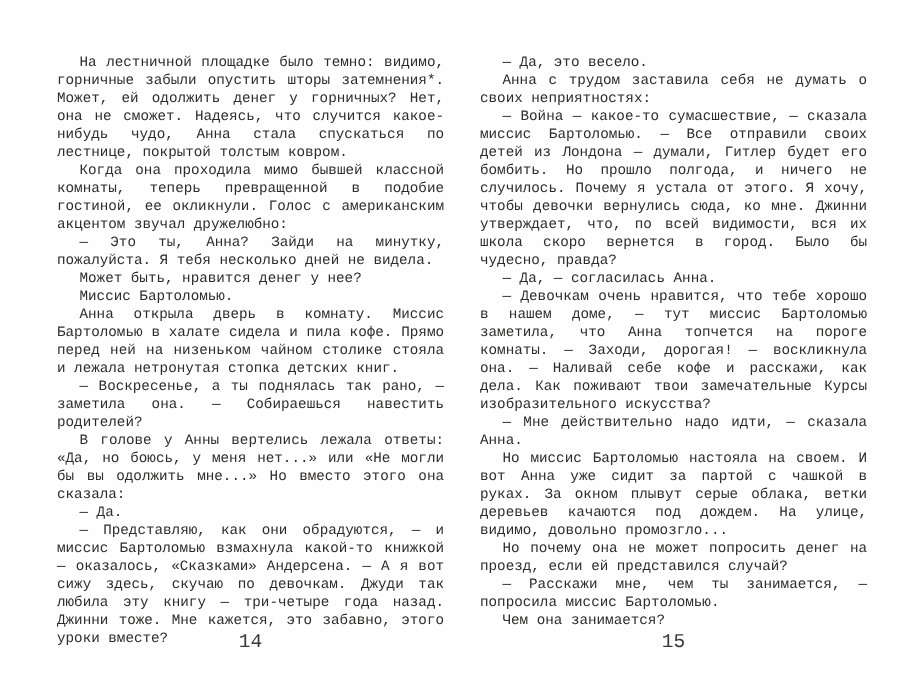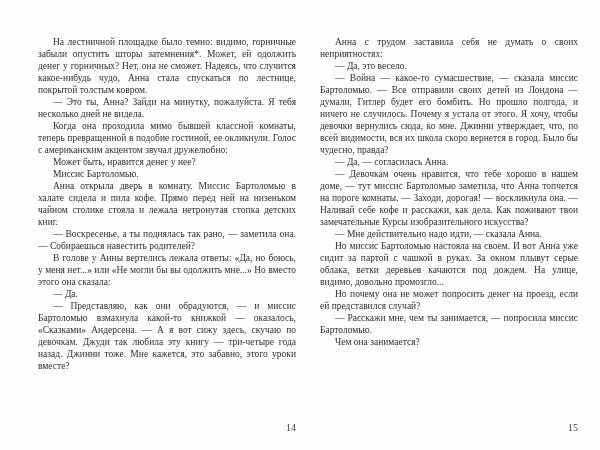--- a/index.html
+++ b/index.html
@@ -24,32 +24,33 @@
     background: #fefefe;
   }
   .page {
     position: relative;
     flex: 1;
     min-width: 0;
     height: 414px;
     font-size: 9.5px;
     line-height: 12px;
     text-align: justify;
+    font-family: Liberation Mono, monospace;
   }
   p.para {
     margin: 0;
     text-indent: 15px;
   }
   .page-number {
     position: absolute;
     bottom: 16px;
     left: 0;
     right: 0;
-    text-align: right;
-    font-size: 10px;
+    text-align: center;
+    font-size: 13px;
     color: #3a3836;
   }
   .footnote {
     position: absolute;
     bottom: 36px;
     left: 0;
     right: 0;
     font-size: 7.6px;
     line-height: 9.5px;
     text-align: justify;
@@ -73,39 +74,39 @@
   }
 </style>
 </head>
 <body>
 
 <div class="book-spread">
 
   <div class="page">
     <div>
       <p class="para">На лестничной площадке было темно: видимо, горничные забыли опустить шторы затемнения*. Может, ей одолжить денег у горничных? Нет, она не сможет. Надеясь, что случится какое-нибудь чудо, Анна стала спускаться по лестнице, покрытой толстым ковром.</p>
+      <p class="para">Когда она проходила мимо бывшей классной комнаты, теперь превращенной в подобие гостиной, ее окликнули. Голос с американским акцентом звучал дружелюбно:</p>
       <p class="para">— Это ты, Анна? Зайди на минутку, пожалуйста. Я тебя несколько дней не видела.</p>
-      <p class="para">Когда она проходила мимо бывшей классной комнаты, теперь превращенной в подобие гостиной, ее окликнули. Голос с американским акцентом звучал дружелюбно:</p>
       <p class="para">Может быть, нравится денег у нее?</p>
       <p class="para">Миссис Бартоломью.</p>
       <p class="para">Анна открыла дверь в комнату. Миссис Бартоломью в халате сидела и пила кофе. Прямо перед ней на низеньком чайном столике стояла и лежала нетронутая стопка детских книг.</p>
       <p class="para">— Воскресенье, а ты поднялась так рано, — заметила она. — Собираешься навестить родителей?</p>
       <p class="para">В голове у Анны вертелись лежала ответы: «Да, но боюсь, у меня нет...» или «Не могли бы вы одолжить мне...» Но вместо этого она сказала:</p>
       <p class="para">— Да.</p>
       <p class="para">— Представляю, как они обрадуются, — и миссис Бартоломью взмахнула какой-то книжкой — оказалось, «Сказками» Андерсена. — А я вот сижу здесь, скучаю по девочкам. Джуди так любила эту книгу — три-четыре года назад. Джинни тоже. Мне кажется, это забавно, этого уроки вместе?</p>
     </div>
 
 
     <div class="page-number">14</div>
   </div>
 
   <div class="page">
     <div>
+      <p class="para">— Да, это весело.</p>
       <p class="para">Анна с трудом заставила себя не думать о своих неприятностях:</p>
-      <p class="para">— Да, это весело.</p>
       <p class="para">— Война — какое-то сумасшествие, — сказала миссис Бартоломью. — Все отправили своих детей из Лондона — думали, Гитлер будет его бомбить. Но прошло полгода, и ничего не случилось. Почему я устала от этого. Я хочу, чтобы девочки вернулись сюда, ко мне. Джинни утверждает, что, по всей видимости, вся их школа скоро вернется в город. Было бы чудесно, правда?</p>
       <p class="para">— Да, — согласилась Анна.</p>
       <p class="para">— Девочкам очень нравится, что тебе хорошо в нашем доме, — тут миссис Бартоломью заметила, что Анна топчется на пороге комнаты. — Заходи, дорогая! — воскликнула она. — Наливай себе кофе и расскажи, как дела. Как поживают твои замечательные Курсы изобразительного искусства?</p>
       <p class="para">— Мне действительно надо идти, — сказала Анна.</p>
       <p class="para">Но миссис Бартоломью настояла на своем. И вот Анна уже сидит за партой с чашкой в руках. За окном плывут серые облака, ветки деревьев качаются под дождем. На улице, видимо, довольно промозгло...</p>
       <p class="para">Но почему она не может попросить денег на проезд, если ей представился случай?</p>
       <p class="para">— Расскажи мне, чем ты занимается, — попросила миссис Бартоломью.</p>
       <p class="para">Чем она занимается?</p>
     </div>
 

